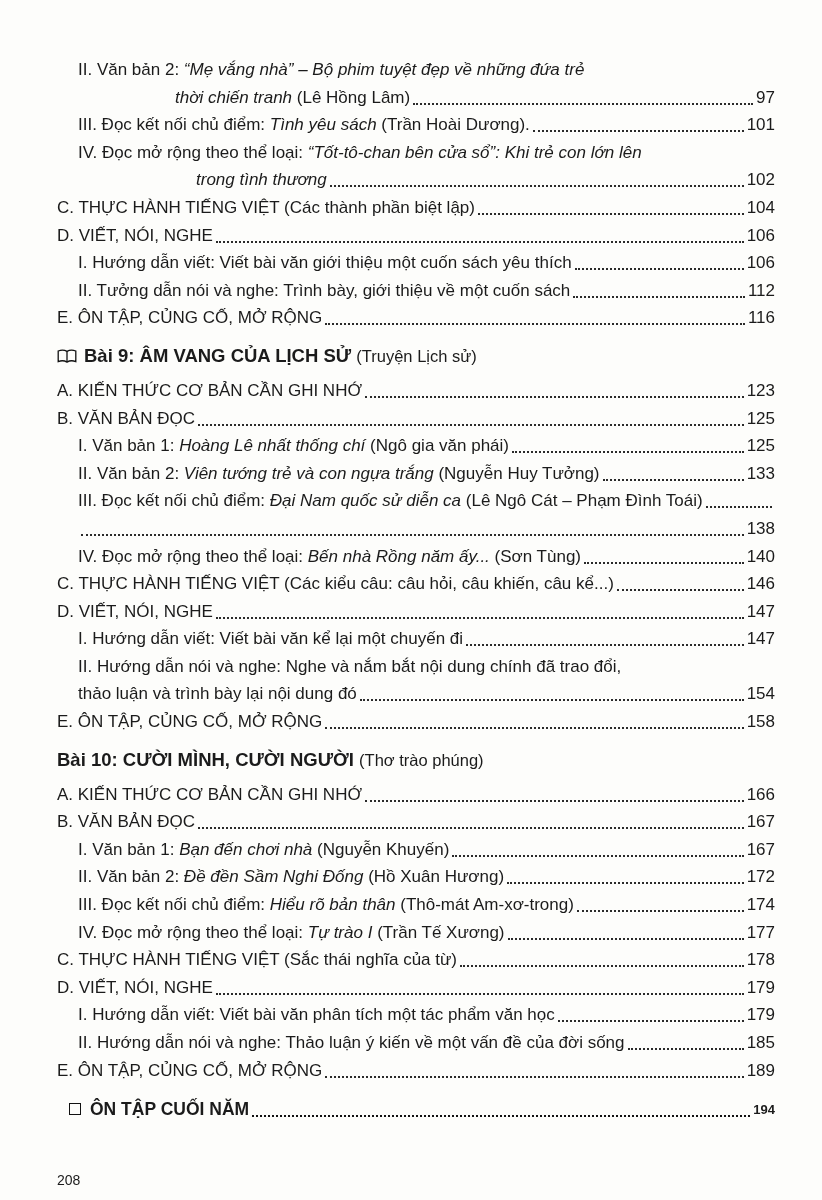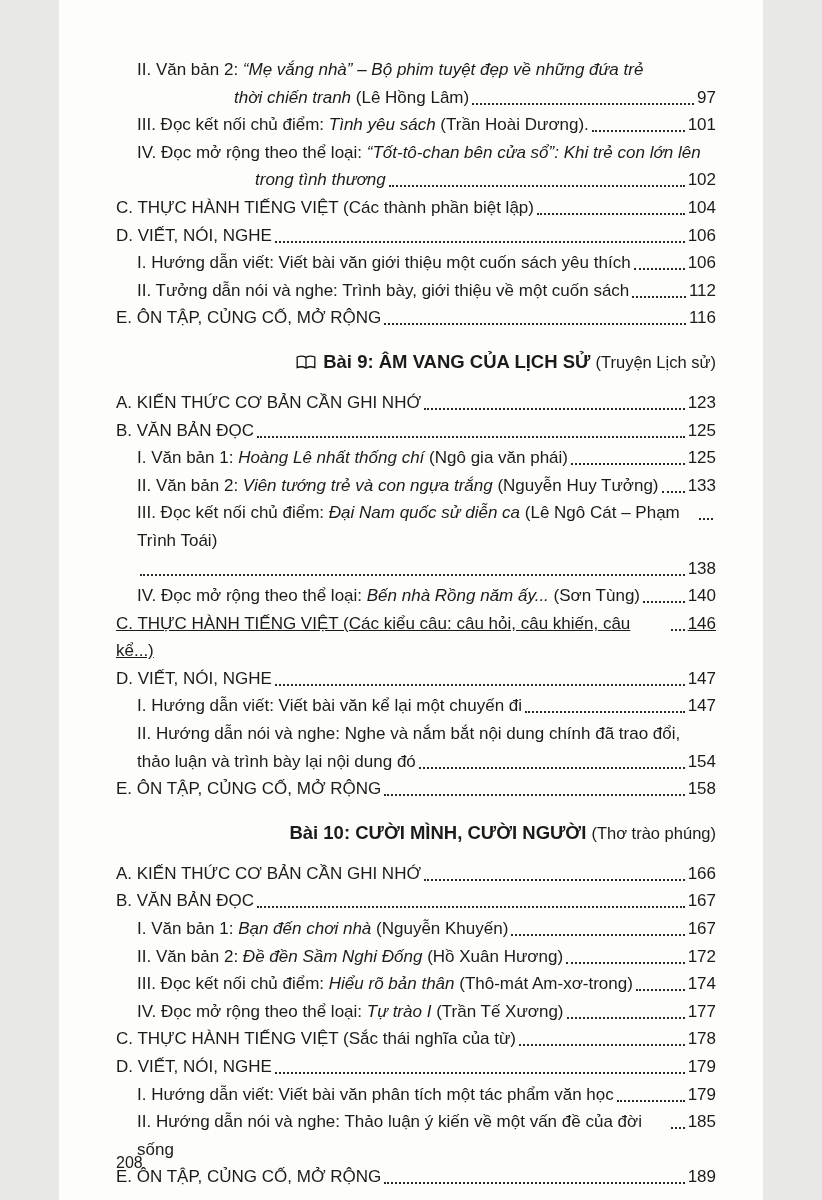--- a/index.html
+++ b/index.html
@@ -1,32 +1,32 @@
 <!DOCTYPE html>
 <html lang="vi" style="--text: #1b1b1b; --dots: #2a2a2a; --paper: #fdfdfb;"><head>
 <meta charset="utf-8">
 <style>
   * { box-sizing: border-box; }
   html, body { margin: 0; padding: 0; background: #e8e8e6; }
   .sheet {
     position: relative;
-    width: 704px;
+    width: 822px;
     height: 1200px;
     margin: 0 auto;
     background: var(--paper, #fdfdfb);
     color: var(--text, #1b1b1b);
     font-family: "Liberation Sans", "DejaVu Sans", sans-serif;
     font-size: 17px;
     padding: 56px 47px 0 57px;
     overflow: hidden;
   }
   .sec { display: block; }
   .sec-header {
-    text-align: right;
-    line-height: 36px;
+    text-align: left;
+    line-height: 24px;
     margin: 12px 0 8px 0;
     white-space: nowrap;
   }
   .sec-header .hb { font-weight: bold; font-size: 18.5px; }
   .sec-header .hp { font-weight: normal; font-size: 16.5px; }
   .bookicon { vertical-align: -2px; margin-right: 7px; }
   .entry { display: block; }
   .line {
     display: flex;
     align-items: flex-start;
@@ -52,22 +52,22 @@
   .sq {
     flex: 0 0 auto;
     width: 12px; height: 12px;
     border: 1.7px solid #111;
     margin: 7px 9px 0 0;
     background: transparent;
   }
   .folio {
     position: absolute;
     left: 57px;
-    bottom: 28px;
-    font-size: 16px;
+    bottom: 12px;
+    font-size: 14px;
   }
 </style>
 </head>
 <body>
 
 <div class="sheet">
   <main id="toc-root">
       <section class="sec">
         <div class="entry">
           <div class="line" style="padding-left: 21px;">
@@ -160,38 +160,38 @@
         </div>
         <div class="entry">
           <div class="line" style="padding-left: 21px;">
             <span class="txt"><span class="rg">II. Văn bản 2: </span><span class="it">Viên tướng trẻ và con ngựa trắng </span><span class="rg">(Nguyễn Huy Tưởng) </span></span>
             <span class="dots"></span>
             <span class="pg">133</span>
           </div>
         </div>
         <div class="entry">
           <div class="line" style="padding-left: 21px;">
-            <span class="txt"><span class="rg">III. Đọc kết nối chủ điểm: </span><span class="it">Đại Nam quốc sử diễn ca </span><span class="rg">(Lê Ngô Cát – Phạm Trình Toái) </span></span>
+            <span class="txt"><span class="rg">III. Đọc kết nối chủ điểm: </span><span class="it">Đại Nam quốc sử diễn ca </span><span class="rg">(Lê Ngô Cát – Phạm Đình Toái) </span></span>
             <span class="dots"></span>
           </div>
           <div class="line" style="padding-left: 21px;">
             <span class="txt"></span>
             <span class="dots"></span>
             <span class="pg">138</span>
           </div>
         </div>
         <div class="entry">
           <div class="line" style="padding-left: 21px;">
             <span class="txt"><span class="rg">IV. Đọc mở rộng theo thể loại: </span><span class="it">Bến nhà Rồng năm ấy... </span><span class="rg">(Sơn Tùng) </span></span>
             <span class="dots"></span>
             <span class="pg">140</span>
           </div>
         </div>
         <div class="entry">
-          <div class="line" style="padding-left: 0px; text-decoration: underline;">
+          <div class="line" style="padding-left: 0px;">
             <span class="txt"><span class="rg">C. THỰC HÀNH TIẾNG VIỆT (Các kiểu câu: câu hỏi, câu khiến, câu kể...) </span></span>
             <span class="dots"></span>
             <span class="pg">146</span>
           </div>
         </div>
         <div class="entry">
           <div class="line" style="padding-left: 0px;">
             <span class="txt"><span class="rg">D. VIẾT, NÓI, NGHE</span></span>
             <span class="dots"></span>
             <span class="pg">147</span>

